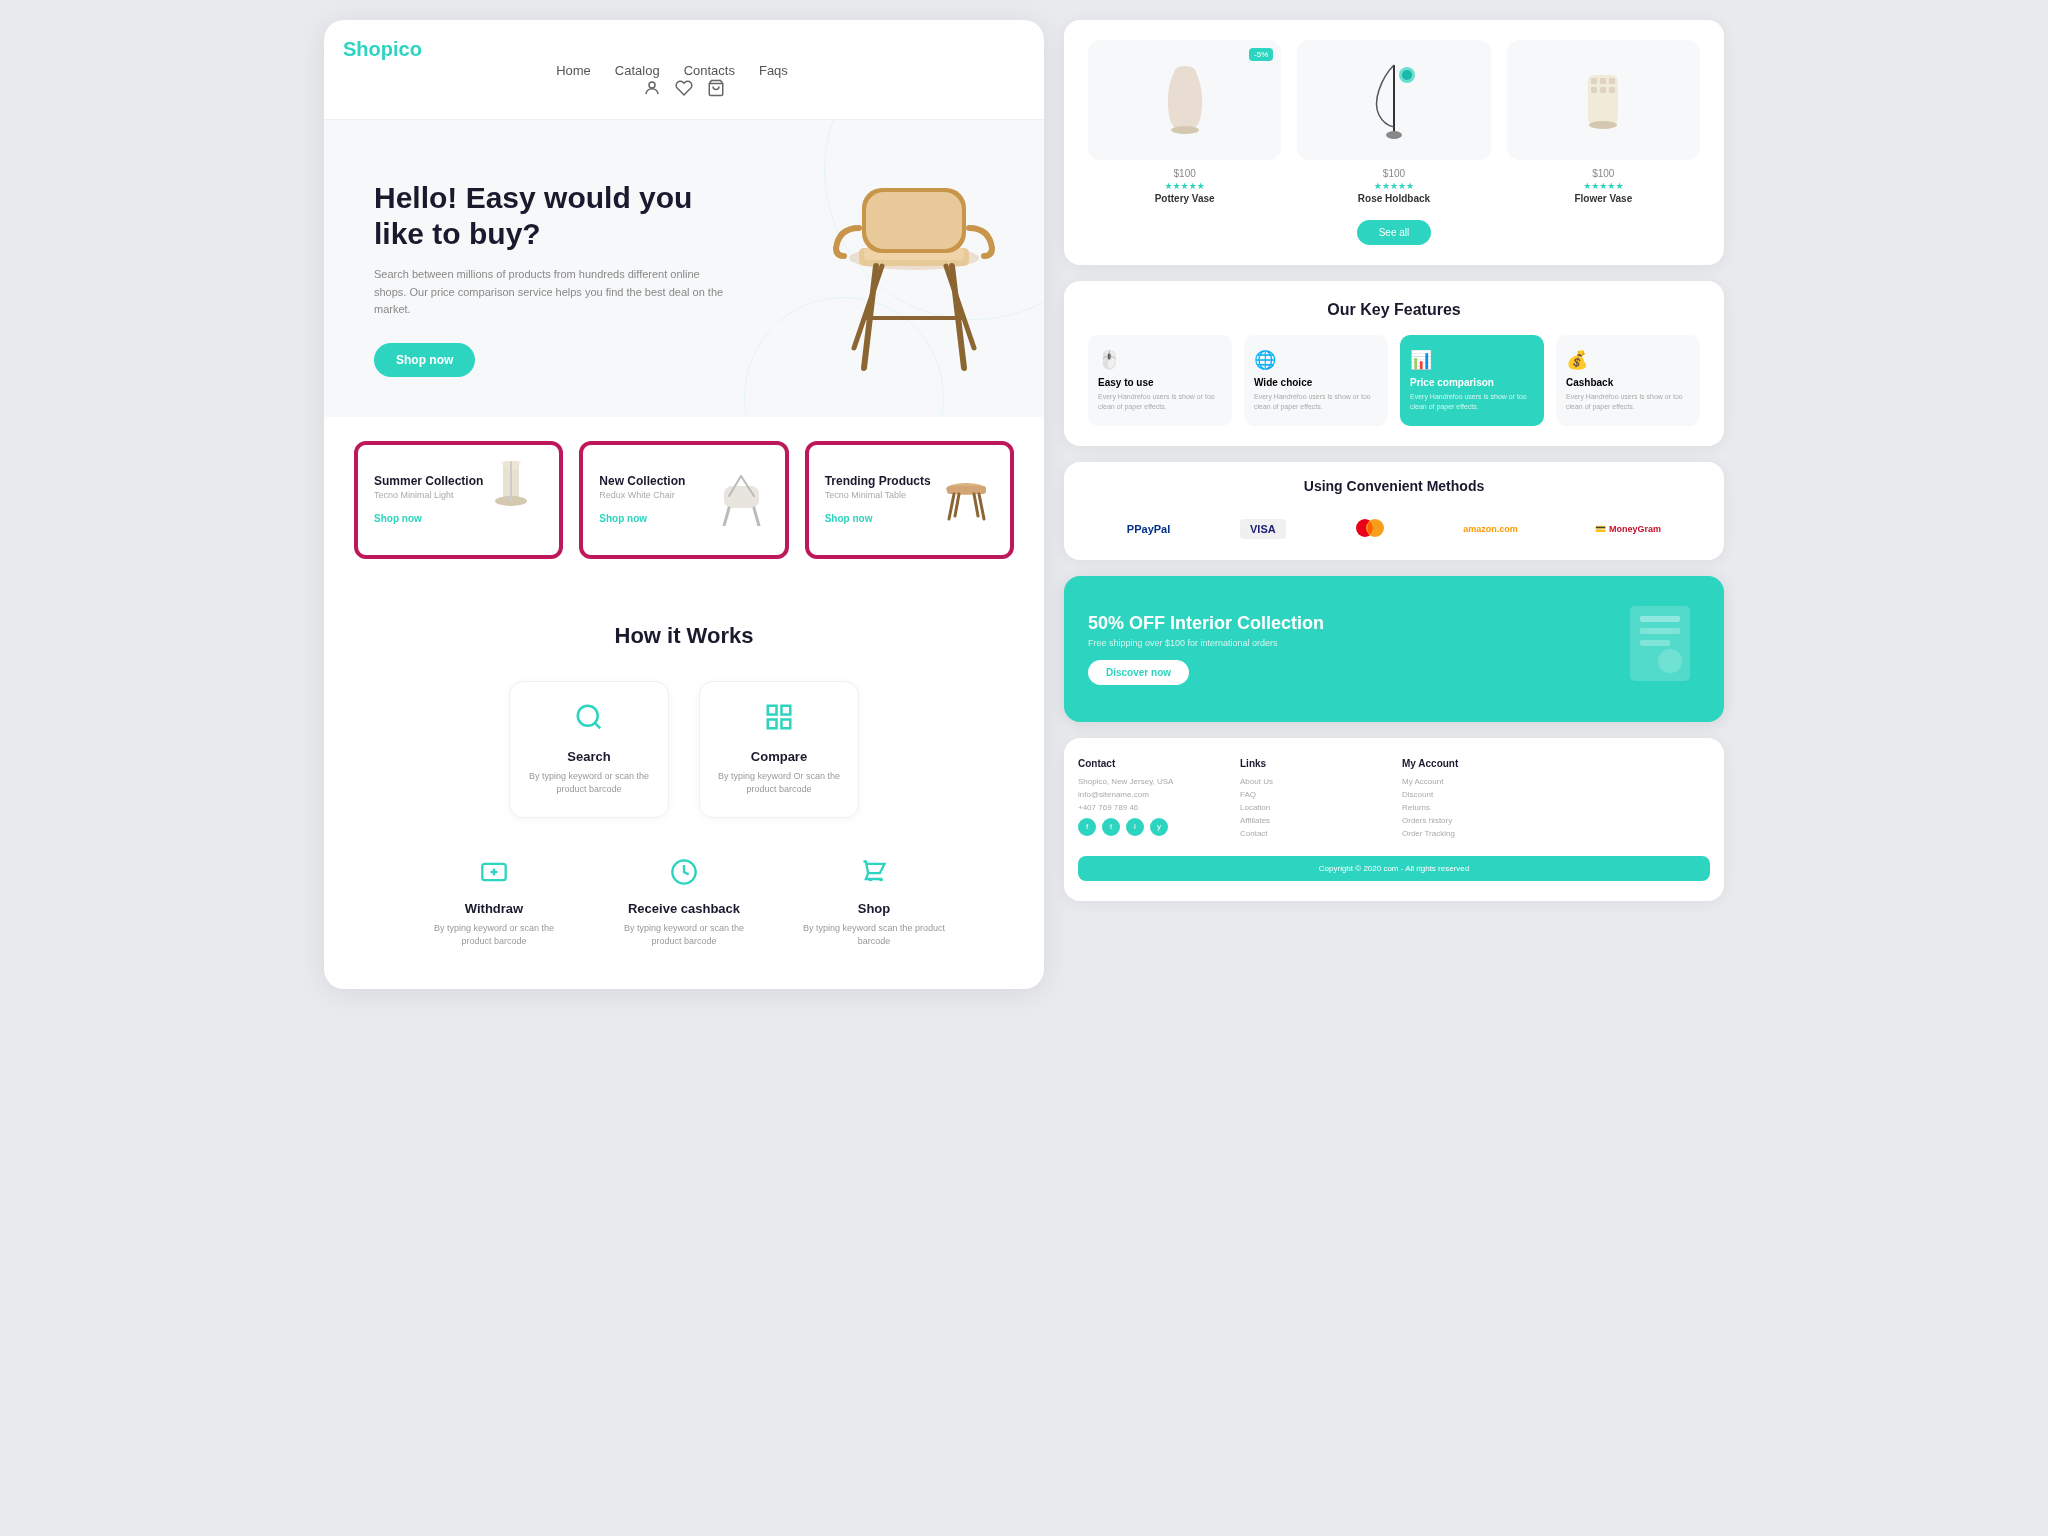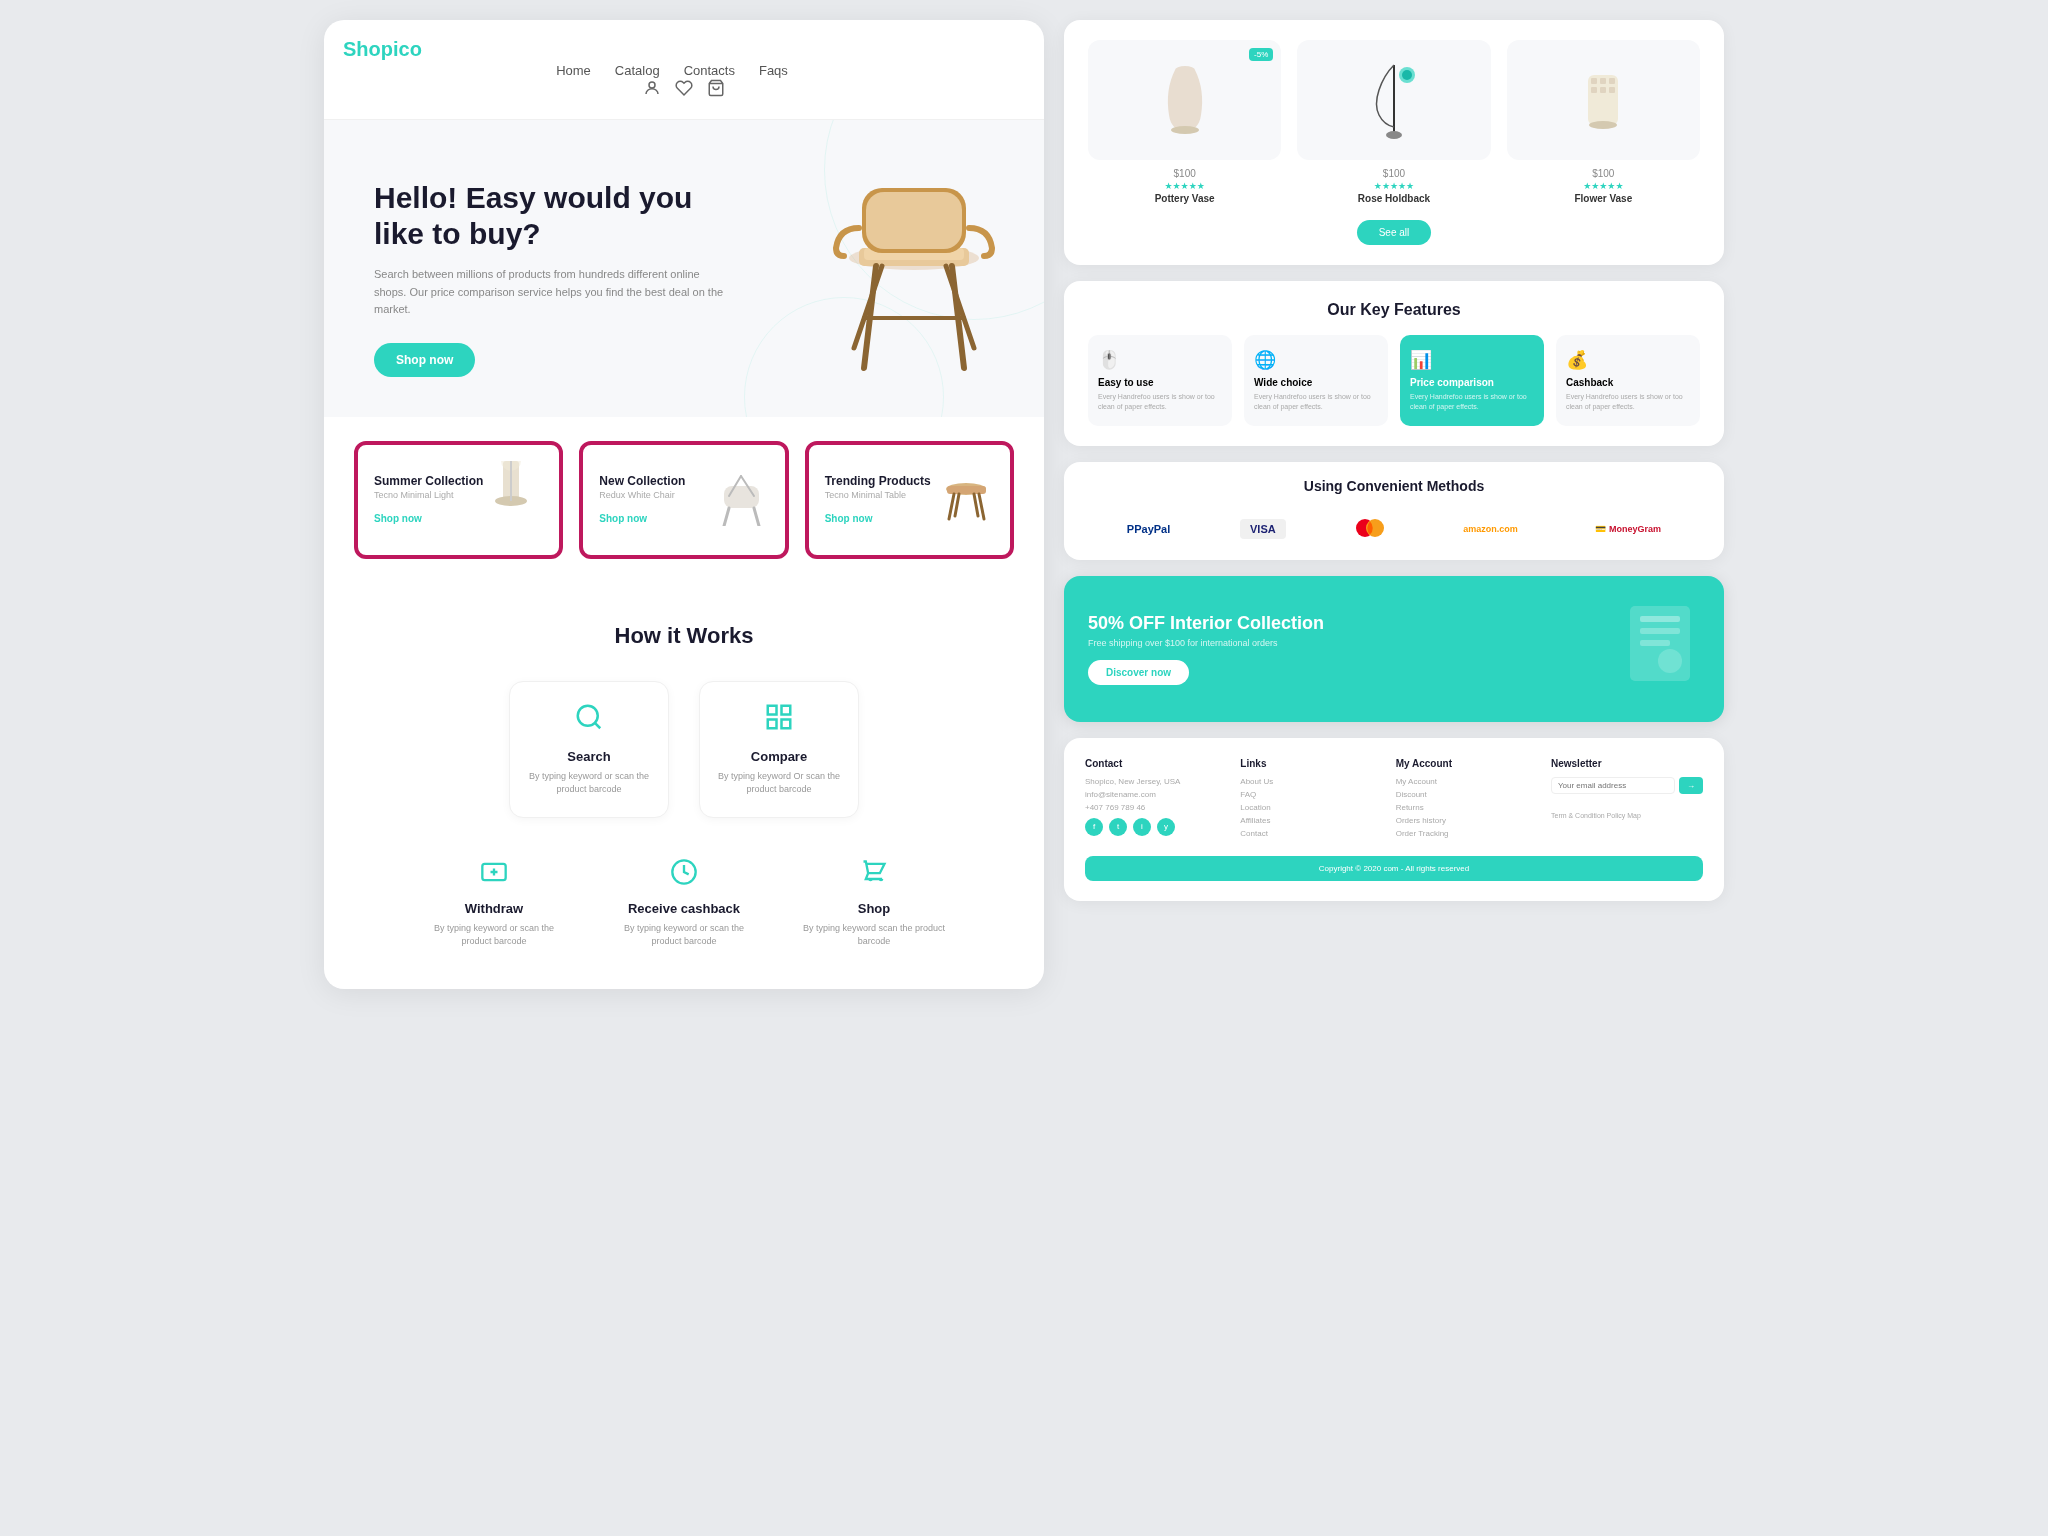--- a/index.html
+++ b/index.html
@@ -402,21 +402,21 @@
     }
     .promo-img {
       font-size: 70px;
       opacity: 0.9;
     }
 
     
     .footer-section {
       background: #fff;
       border-radius: 16px;
-      padding: 20px 21px;
+      padding: 20px 14px;
       box-shadow: 0 2px 16px rgba(0,0,0,0.06);
     }
     .footer-grid {
       display: grid;
       grid-template-columns: repeat(4, 1fr);
       gap: 16px;
       margin-bottom: 14px;
     }
     .footer-col h4 {
       font-size: 10px;
@@ -823,29 +823,20 @@
           <a href="#">Contact</a>
         </div>
         <div class="footer-col">
           <h4>My Account</h4>
           <a href="#">My Account</a>
           <a href="#">Discount</a>
           <a href="#">Returns</a>
           <a href="#">Orders history</a>
           <a href="#">Order Tracking</a>
         </div>
-        <div class="footer-col">
-          <h4>Newsletter</h4>
-          <div class="newsletter-input">
-            <input type="email" placeholder="Your email address" style="">
-            <button>→</button>
-          </div>
-          <br>
-          <a href="#" style="font-size:7px;color:#aaa;">Term &amp; Condition   Policy   Map</a>
-        </div>
       </div>
       <div class="footer-bottom">
         <span>Copyright © 2020 com - All rights reserved</span>
       </div>
     </div>
 
   </div>
 </div>
 
 </body></html>

